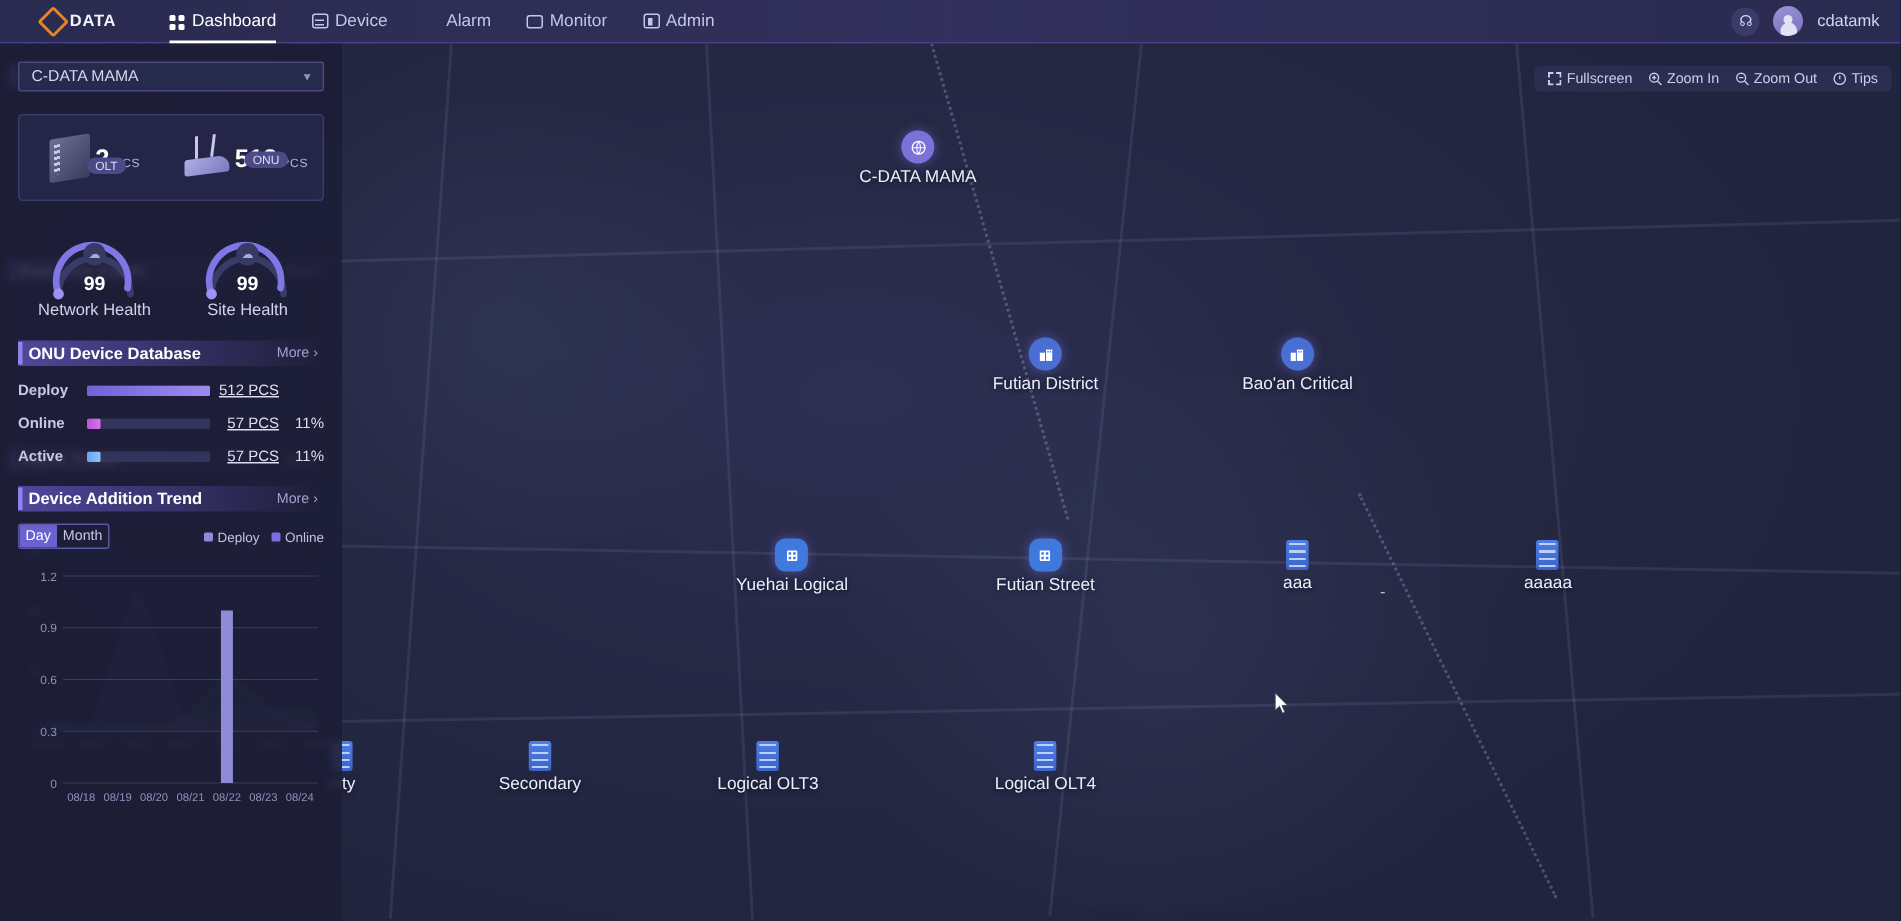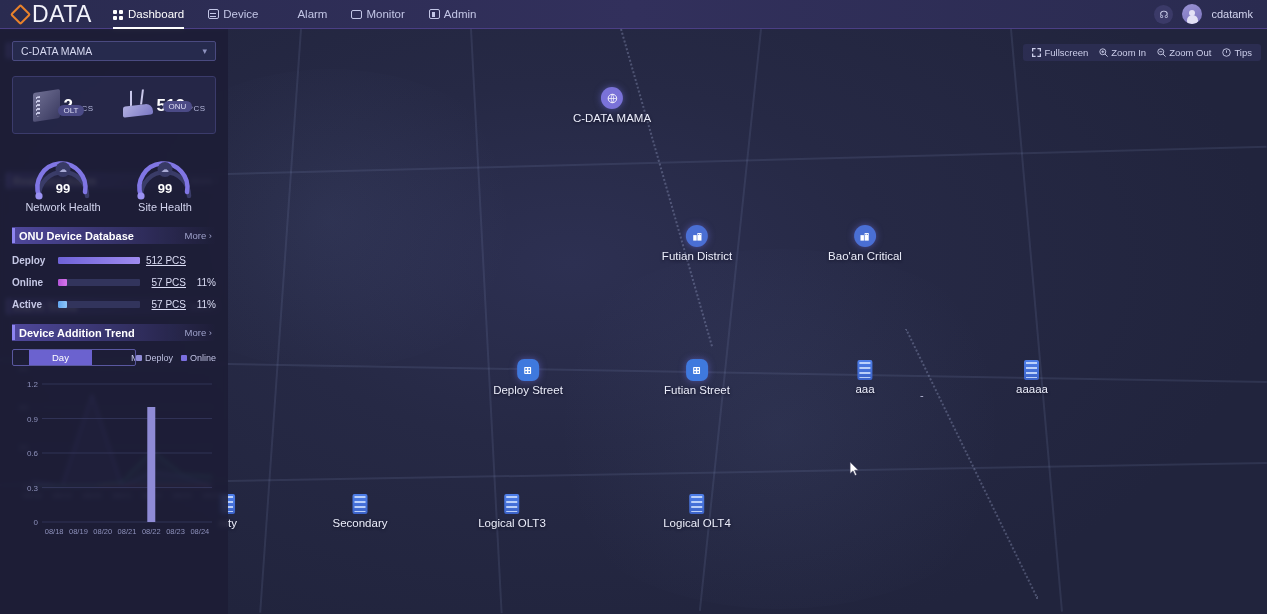--- a/index.html
+++ b/index.html
@@ -38,21 +38,21 @@
     position:absolute;left:0;top:0;width:1267px;height:29px;
     background:linear-gradient(90deg,#2a2b50 0%,#32305c 50%,#2a2b50 100%);
     border-bottom:1px solid #4b3f85;
     display:flex;align-items:center;z-index:40;
   }
   #logo { width:105px;display:flex;align-items:center;justify-content:center;gap:2px;}
   .logo-diamond{
     width:15px;height:15px;border:2px solid #e8822b;transform:rotate(45deg);
     border-radius:2px;margin-right:2px;
   }
-  .logo-text{font-size:23px;font-weight:normal;color:#f2f2fa;letter-spacing:.5px;}
+  .logo-text{font-size:11px;font-weight:bold;color:#f2f2fa;letter-spacing:.5px;}
   .navlist{display:flex;gap:8px;}
   .navitem{
     display:flex;align-items:center;gap:4px;padding:5px 8px;
     color:#c3c6e6;font-size:11.5px;cursor:pointer;position:relative;
   }
   .navitem.active{color:#fff;}
   .navitem.active:after{
     content:"";position:absolute;left:8px;right:8px;bottom:-4px;height:2px;background:#fff;
   }
   .nav-ico{width:11px;height:11px;display:inline-block;position:relative;}
@@ -162,21 +162,21 @@
   
   .db-row{display:flex;align-items:center;margin-top:11px;font-size:10px;}
   .db-label{width:46px;color:#c6c8e6;font-weight:bold;}
   .db-bar{flex:1;height:7px;background:#32345c;border-radius:1px;position:relative;overflow:hidden;}
   .db-fill{position:absolute;left:0;top:0;bottom:0;border-radius:1px;}
   .db-val{width:46px;text-align:right;color:#dcdef5;text-decoration:underline;}
   .db-pct{width:30px;text-align:right;color:#dcdef5;}
   
   .chart-tools{display:flex;align-items:center;margin-top:8px;}
   .seg{display:flex;border:1px solid #5a58a0;border-radius:2px;overflow:hidden;}
-  .seg div{padding:2px 23px;font-size:9.5px;color:#c5c7e8;cursor:pointer;margin-left:16px;}
+  .seg div{padding:2px 4px;font-size:9.5px;color:#c5c7e8;cursor:pointer;}
   .seg div.on{background:#6b62cf;color:#fff;}
   .legend{margin-left:auto;display:flex;gap:8px;align-items:center;font-size:9px;color:#bfc1e2;}
   .legend span{display:flex;align-items:center;gap:3px;}
   .dot{width:6px;height:6px;border-radius:1px;display:inline-block;}
   
   .alarm-counts{display:flex;align-items:center;justify-content:space-between;padding:4px 6px 0;}
   .ac{display:flex;align-items:center;gap:5px;}
   .ac-ring{
     width:26px;height:26px;border-radius:50%;border:1.5px solid;
     display:flex;align-items:center;justify-content:center;
@@ -380,21 +380,21 @@
   <div class="tnode" style="left:300px;top:330px;">
     <div class="bub street">
       <svg class="glyph" viewBox="0 0 16 16">
           <rect x="3" y="3" width="10" height="10" rx="1" fill="#fff"></rect>
           <rect x="4.6" y="4.6" width="2.4" height="2.4" fill="#3f79de"></rect>
           <rect x="9" y="4.6" width="2.4" height="2.4" fill="#3f79de"></rect>
           <rect x="4.6" y="9" width="2.4" height="2.4" fill="#3f79de"></rect>
           <rect x="9" y="9" width="2.4" height="2.4" fill="#3f79de"></rect>
         </svg>
     </div>
-    <div class="lbl">Deploy Street</div>
+    <div class="lbl">Yuehai Logical</div>
   </div>
 
   <div class="tnode" style="left:469px;top:330px;">
     <div class="bub street">
       <svg class="glyph" viewBox="0 0 16 16">
           <rect x="3" y="3" width="10" height="10" rx="1" fill="#fff"></rect>
           <rect x="4.6" y="4.6" width="2.4" height="2.4" fill="#3f79de"></rect>
           <rect x="9" y="4.6" width="2.4" height="2.4" fill="#3f79de"></rect>
           <rect x="4.6" y="9" width="2.4" height="2.4" fill="#3f79de"></rect>
           <rect x="9" y="9" width="2.4" height="2.4" fill="#3f79de"></rect>

